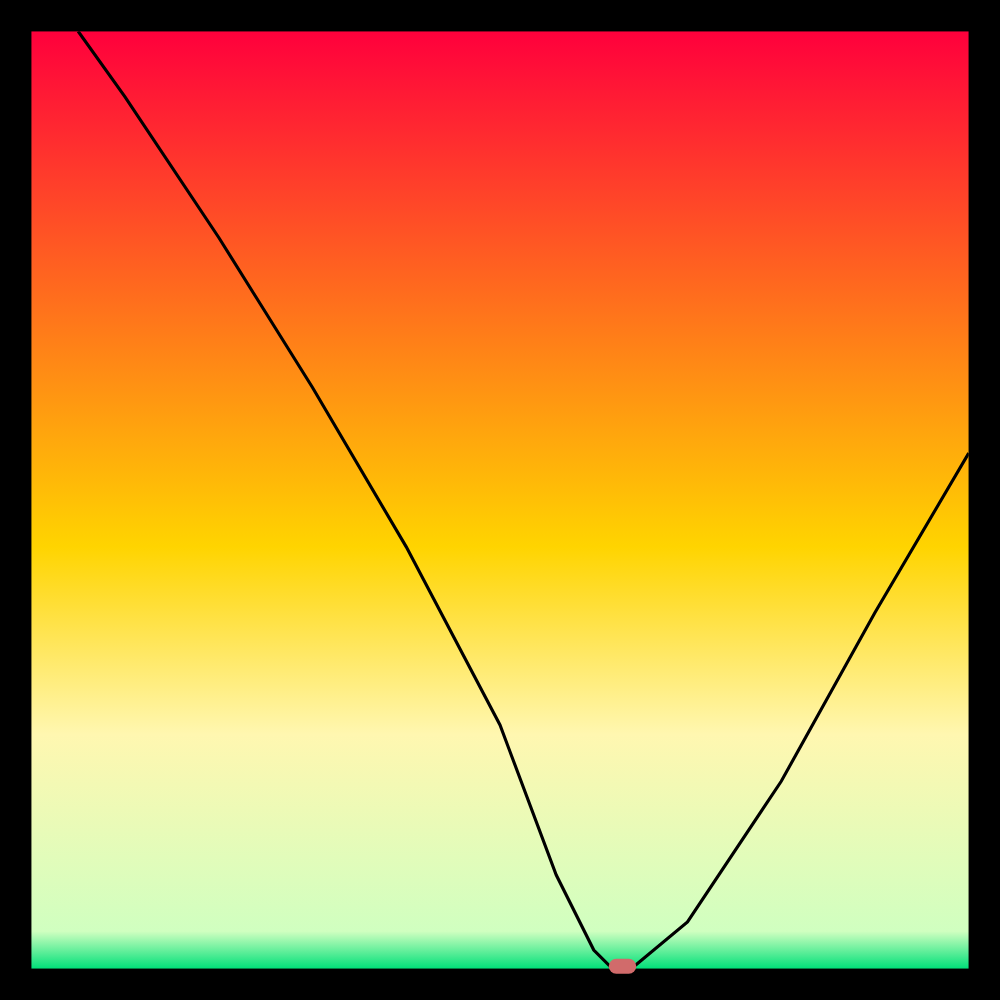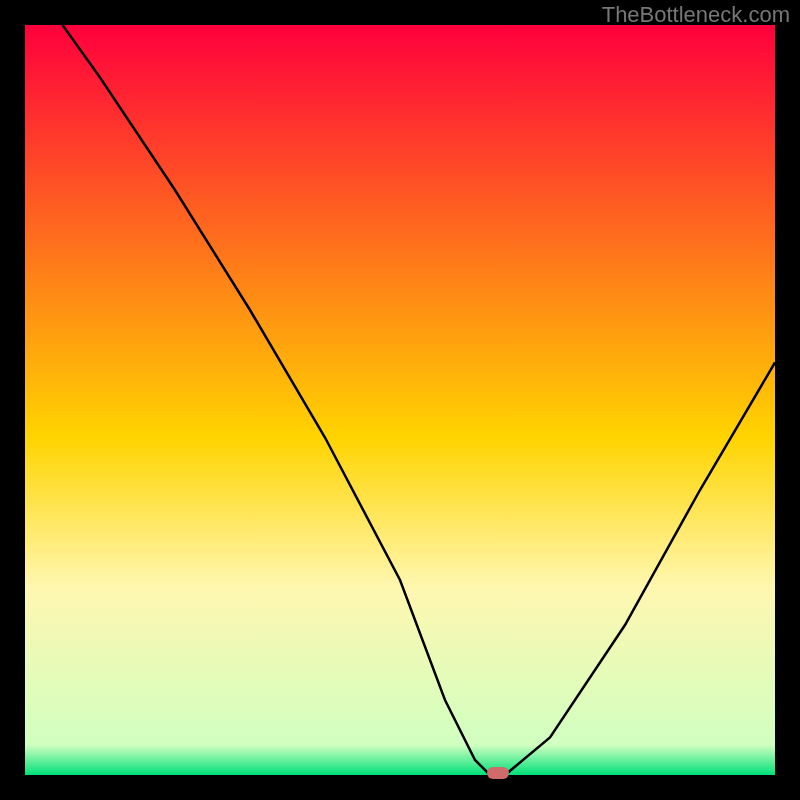--- a/index.html
+++ b/index.html
@@ -37,21 +37,20 @@
     border-radius: 6px;
     background: #d16b6b;
     z-index: 5;
   }
 </style>
 </head>
 <body>
 
 <div class="container">
 
-  <div class="watermark">TheBottleneck.com</div>
 
   <svg class="chart" width="750" height="750">
     <defs>
       <linearGradient id="bg-grad" x1="0" y1="0" x2="0" y2="1">
           <stop offset="0%" stop-color="#ff003c"></stop>
           <stop offset="55%" stop-color="#ffd400"></stop>
           <stop offset="75%" stop-color="#fff7b0"></stop>
           <stop offset="96%" stop-color="#d0ffc0"></stop>
           <stop offset="100%" stop-color="#00e079"></stop>
         </linearGradient>

